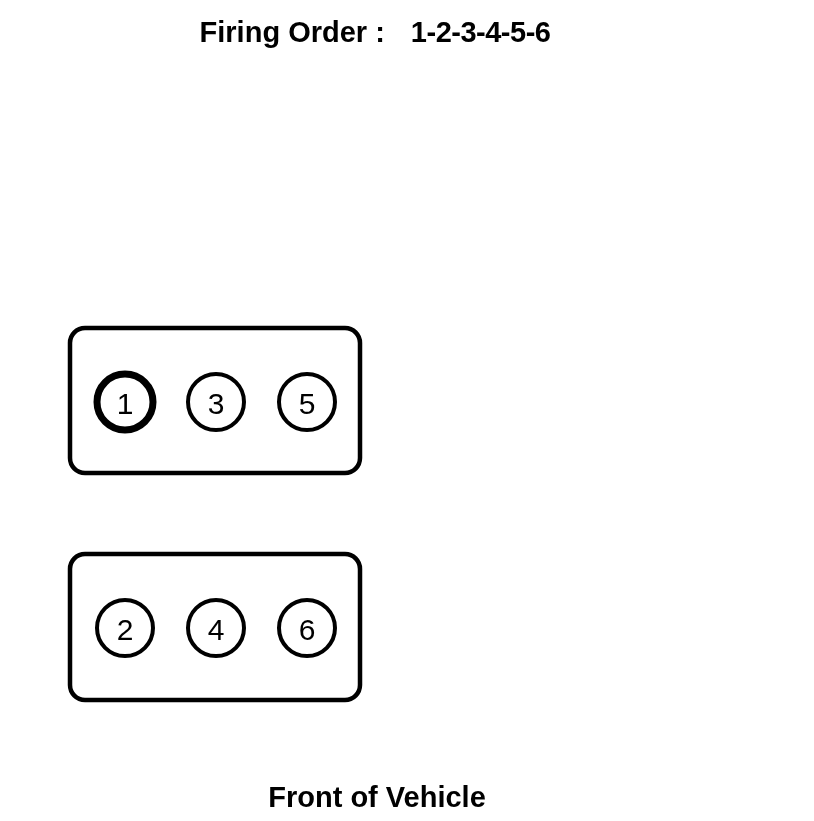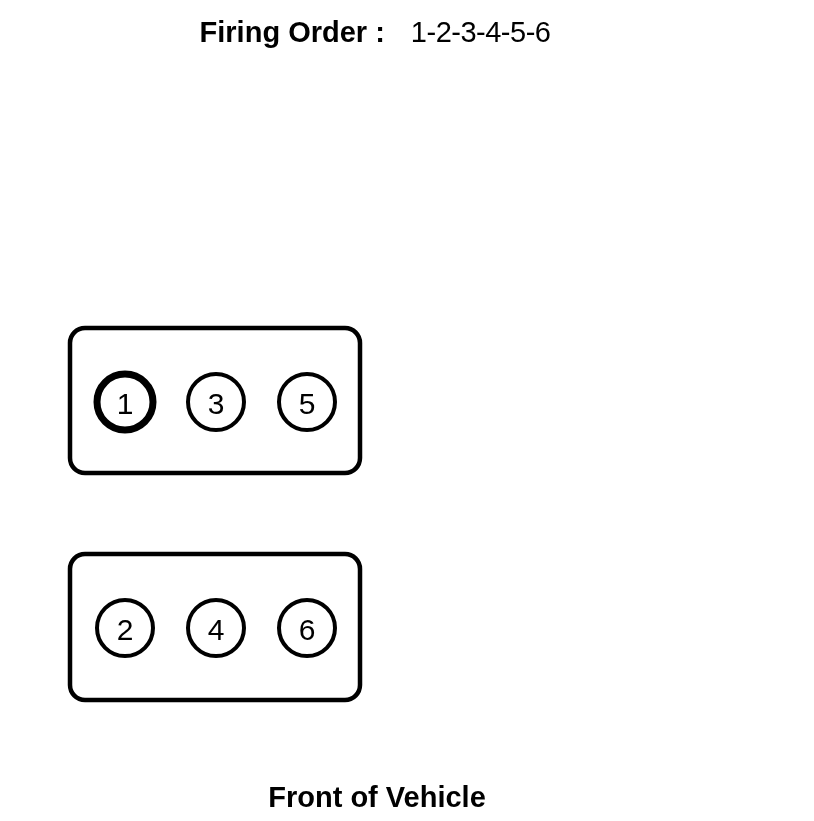--- a/index.html
+++ b/index.html
@@ -41,21 +41,21 @@
     font-weight: bold;
     letter-spacing: 0px;
     line-height: 40px;
   }
   .title-gap {
     display: inline-block;
     width: 26px;
   }
   .title-value {
     font-size: 29px;
-    font-weight: normal;
+    font-weight: bold;
     letter-spacing: -0.5px;
     line-height: 40px;
   }
 
   
   #engine-canvas {
     position: absolute;
     left: 0;
     top: 0;
     width: 814px;

